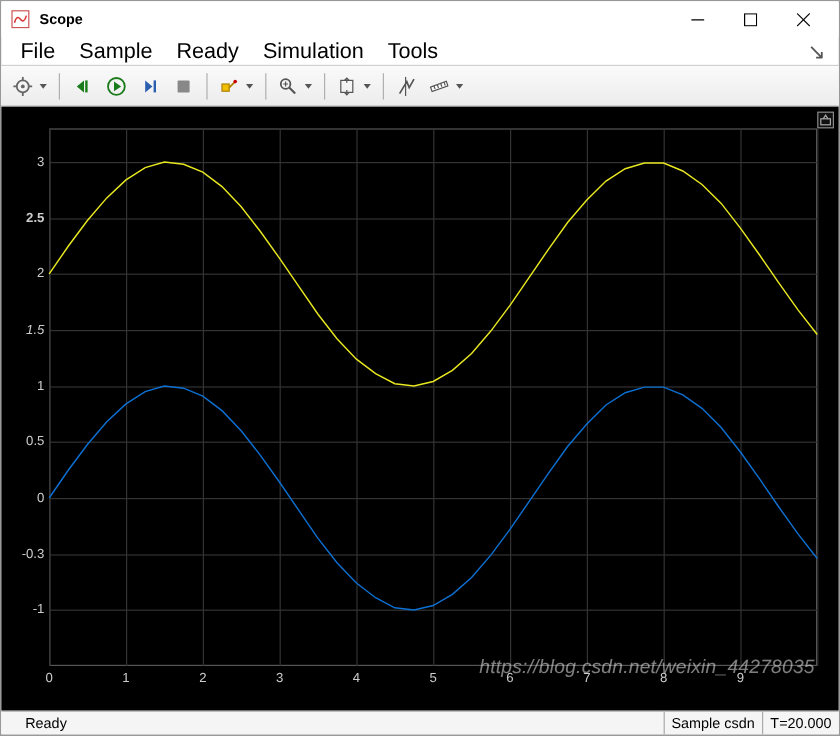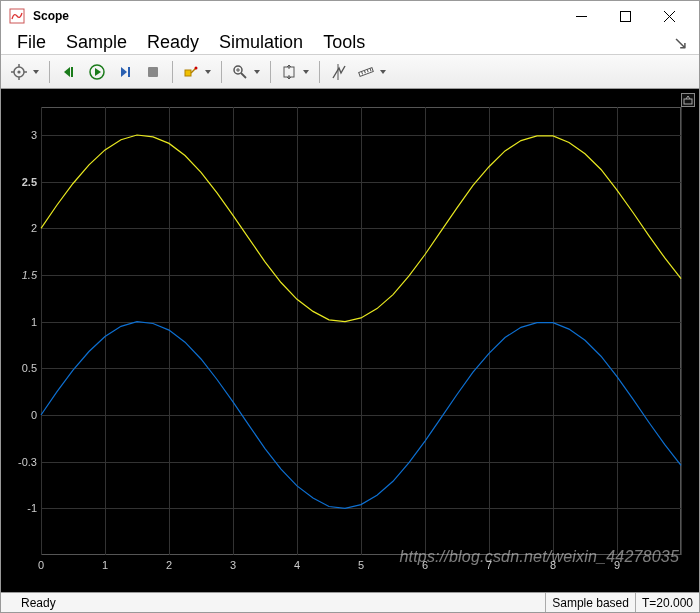--- a/index.html
+++ b/index.html
@@ -215,15 +215,15 @@
   <svg class="curves">
     <path id="curve1" class="curve-y" d="M0.0 121.3 L16.0 98.0 L32.0 76.5 L48.0 57.9 L64.0 42.9 L80.0 32.7 L96.0 28.0 L112.0 29.9 L128.0 36.4 L144.0 48.5 L160.0 65.3 L176.0 85.9 L192.0 108.3 L208.0 131.6 L224.0 154.9 L240.0 175.5 L256.0 192.3 L272.0 204.4 L288.0 212.8 L304.0 214.7 L320.0 210.9 L336.0 201.6 L352.0 187.6 L368.0 168.9 L384.0 147.5 L400.0 124.1 L416.0 100.8 L432.0 78.4 L448.0 59.7 L464.0 43.9 L480.0 33.6 L496.0 28.9 L512.0 28.9 L528.0 35.5 L544.0 46.7 L560.0 62.5 L576.0 83.1 L592.0 105.5 L608.0 128.8 L624.0 151.2 L640.0 171.7 "></path>
     <path id="curve2" class="curve-b" d="M0.0 308.0 L16.0 284.7 L32.0 263.2 L48.0 244.5 L64.0 229.6 L80.0 219.3 L96.0 214.7 L112.0 216.5 L128.0 223.1 L144.0 235.2 L160.0 252.0 L176.0 272.5 L192.0 294.9 L208.0 318.3 L224.0 341.6 L240.0 362.1 L256.0 378.9 L272.0 391.1 L288.0 399.5 L304.0 401.3 L320.0 397.6 L336.0 388.3 L352.0 374.3 L368.0 355.6 L384.0 334.1 L400.0 310.8 L416.0 287.5 L432.0 265.1 L448.0 246.4 L464.0 230.5 L480.0 220.3 L496.0 215.6 L512.0 215.6 L528.0 222.1 L544.0 233.3 L560.0 249.2 L576.0 269.7 L592.0 292.1 L608.0 315.5 L624.0 337.9 L640.0 358.4 "></path>
   </svg>
   <div class="watermark">https://blog.csdn.net/weixin_44278035</div>
 </div>
 
 <div class="statusbar">
   <span class="status-left">Ready</span>
   <span class="spacer"></span>
-  <span class="status-cell">Sample based</span>
+  <span class="status-cell">Sample csdn</span>
   <span class="status-cell">T=20.000</span>
 </div>
 
 </body></html>

